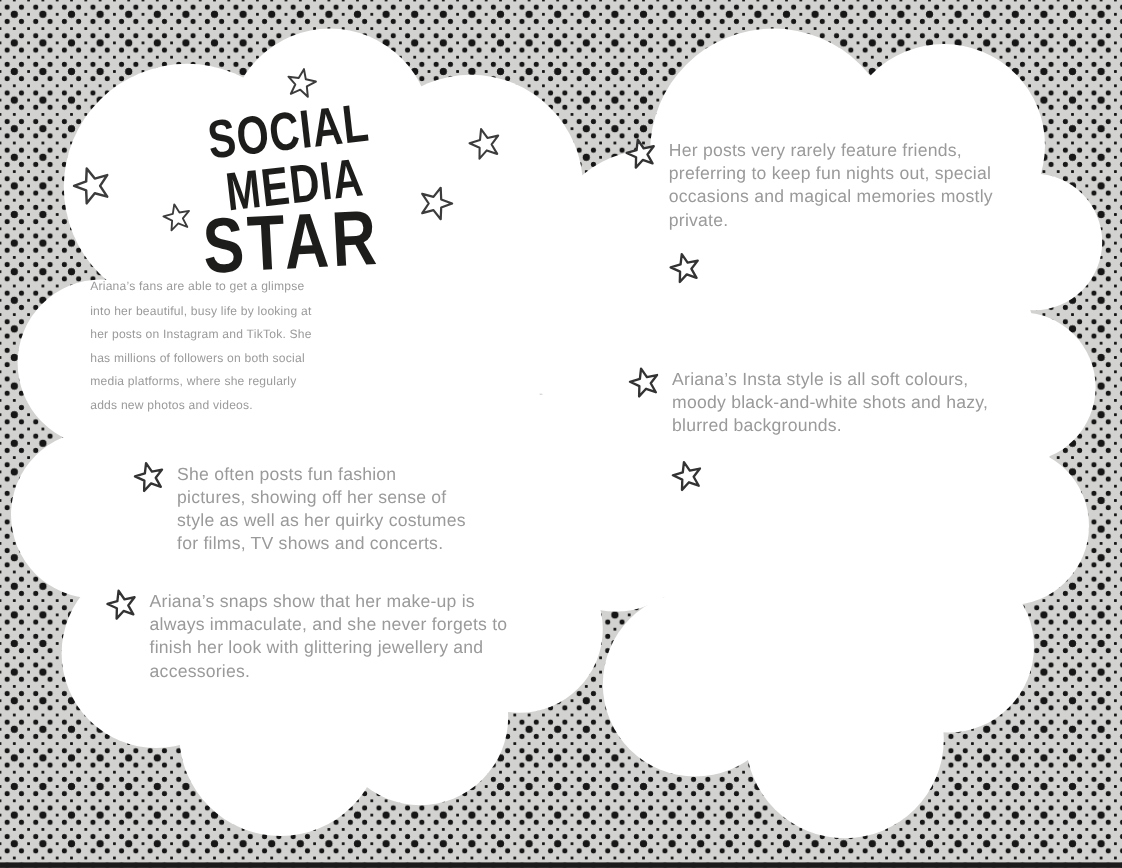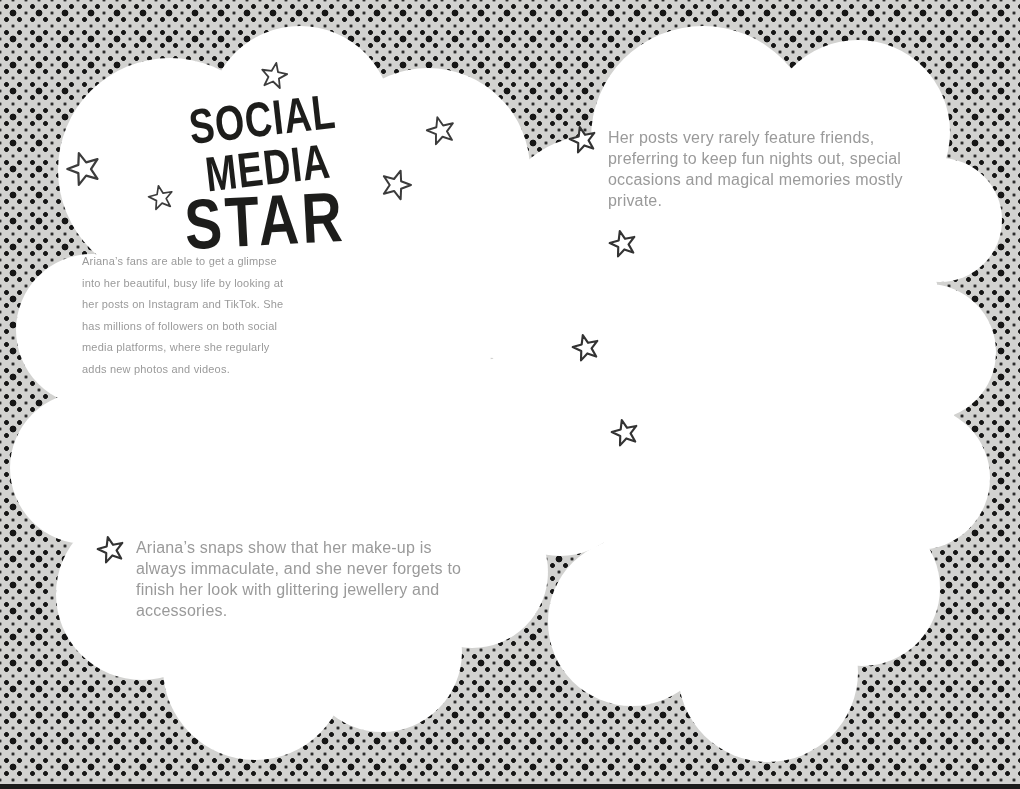--- a/index.html
+++ b/index.html
@@ -125,20 +125,29 @@
     <div class="title-line2">STAR</div>
   </div>
 
   <p class="intro">Ariana’s fans are able to get a glimpse
 into her beautiful, busy life by looking at
 her posts on Instagram and TikTok. She
 has millions of followers on both social
 media platforms, where she regularly
 adds new photos and videos.</p>
 
+  <div class="bullet" style="left:120px;top:421px">
+    <svg class="star-svg bullet-star" style="transform:rotate(-14deg)" width="32" height="32" viewBox="0 0 24 24">
+        <path d="M12,2 L14.47,8.6 L21.51,8.91 L15.99,13.3 L17.88,20.09 L12,16.2 L6.12,20.09 L8.01,13.3 L2.49,8.91 L9.53,8.6 Z"></path>
+      </svg>
+    <p class="bullet-text">She often posts fun fashion
+pictures, showing off her sense of
+style as well as her quirky costumes
+for films, TV shows and concerts.</p>
+  </div>
   <div class="bullet" style="left:567px;top:127px">
     <svg class="star-svg bullet-star" style="transform:rotate(-14deg)" width="32" height="32" viewBox="0 0 24 24">
         <path d="M12,2 L14.47,8.6 L21.51,8.91 L15.99,13.3 L17.88,20.09 L12,16.2 L6.12,20.09 L8.01,13.3 L2.49,8.91 L9.53,8.6 Z"></path>
       </svg>
     <p class="bullet-text">Her posts very rarely feature friends,
 preferring to keep fun nights out, special
 occasions and magical memories mostly
 private.</p>
   </div>
 
@@ -153,20 +162,23 @@
   </div>
   <div class="bullet" style="left:607px;top:231px">
     <svg class="star-svg bullet-star" style="transform:rotate(-14deg)" width="32" height="32" viewBox="0 0 24 24">
         <path d="M12,2 L14.47,8.6 L21.51,8.91 L15.99,13.3 L17.88,20.09 L12,16.2 L6.12,20.09 L8.01,13.3 L2.49,8.91 L9.53,8.6 Z"></path>
       </svg>
   </div>
   <div class="bullet" style="left:570px;top:335px">
     <svg class="star-svg bullet-star" style="transform:rotate(-14deg)" width="32" height="32" viewBox="0 0 24 24">
         <path d="M12,2 L14.47,8.6 L21.51,8.91 L15.99,13.3 L17.88,20.09 L12,16.2 L6.12,20.09 L8.01,13.3 L2.49,8.91 L9.53,8.6 Z"></path>
       </svg>
+    <p class="bullet-text">Ariana’s Insta style is all soft colours,
+moody black-and-white shots and hazy,
+blurred backgrounds.</p>
   </div>
   <div class="bullet" style="left:609px;top:420px">
     <svg class="star-svg bullet-star" style="transform:rotate(-14deg)" width="32" height="32" viewBox="0 0 24 24">
         <path d="M12,2 L14.47,8.6 L21.51,8.91 L15.99,13.3 L17.88,20.09 L12,16.2 L6.12,20.09 L8.01,13.3 L2.49,8.91 L9.53,8.6 Z"></path>
       </svg>
   </div>
 
   <div class="page-edge-bottom"></div>
 </div>
 

